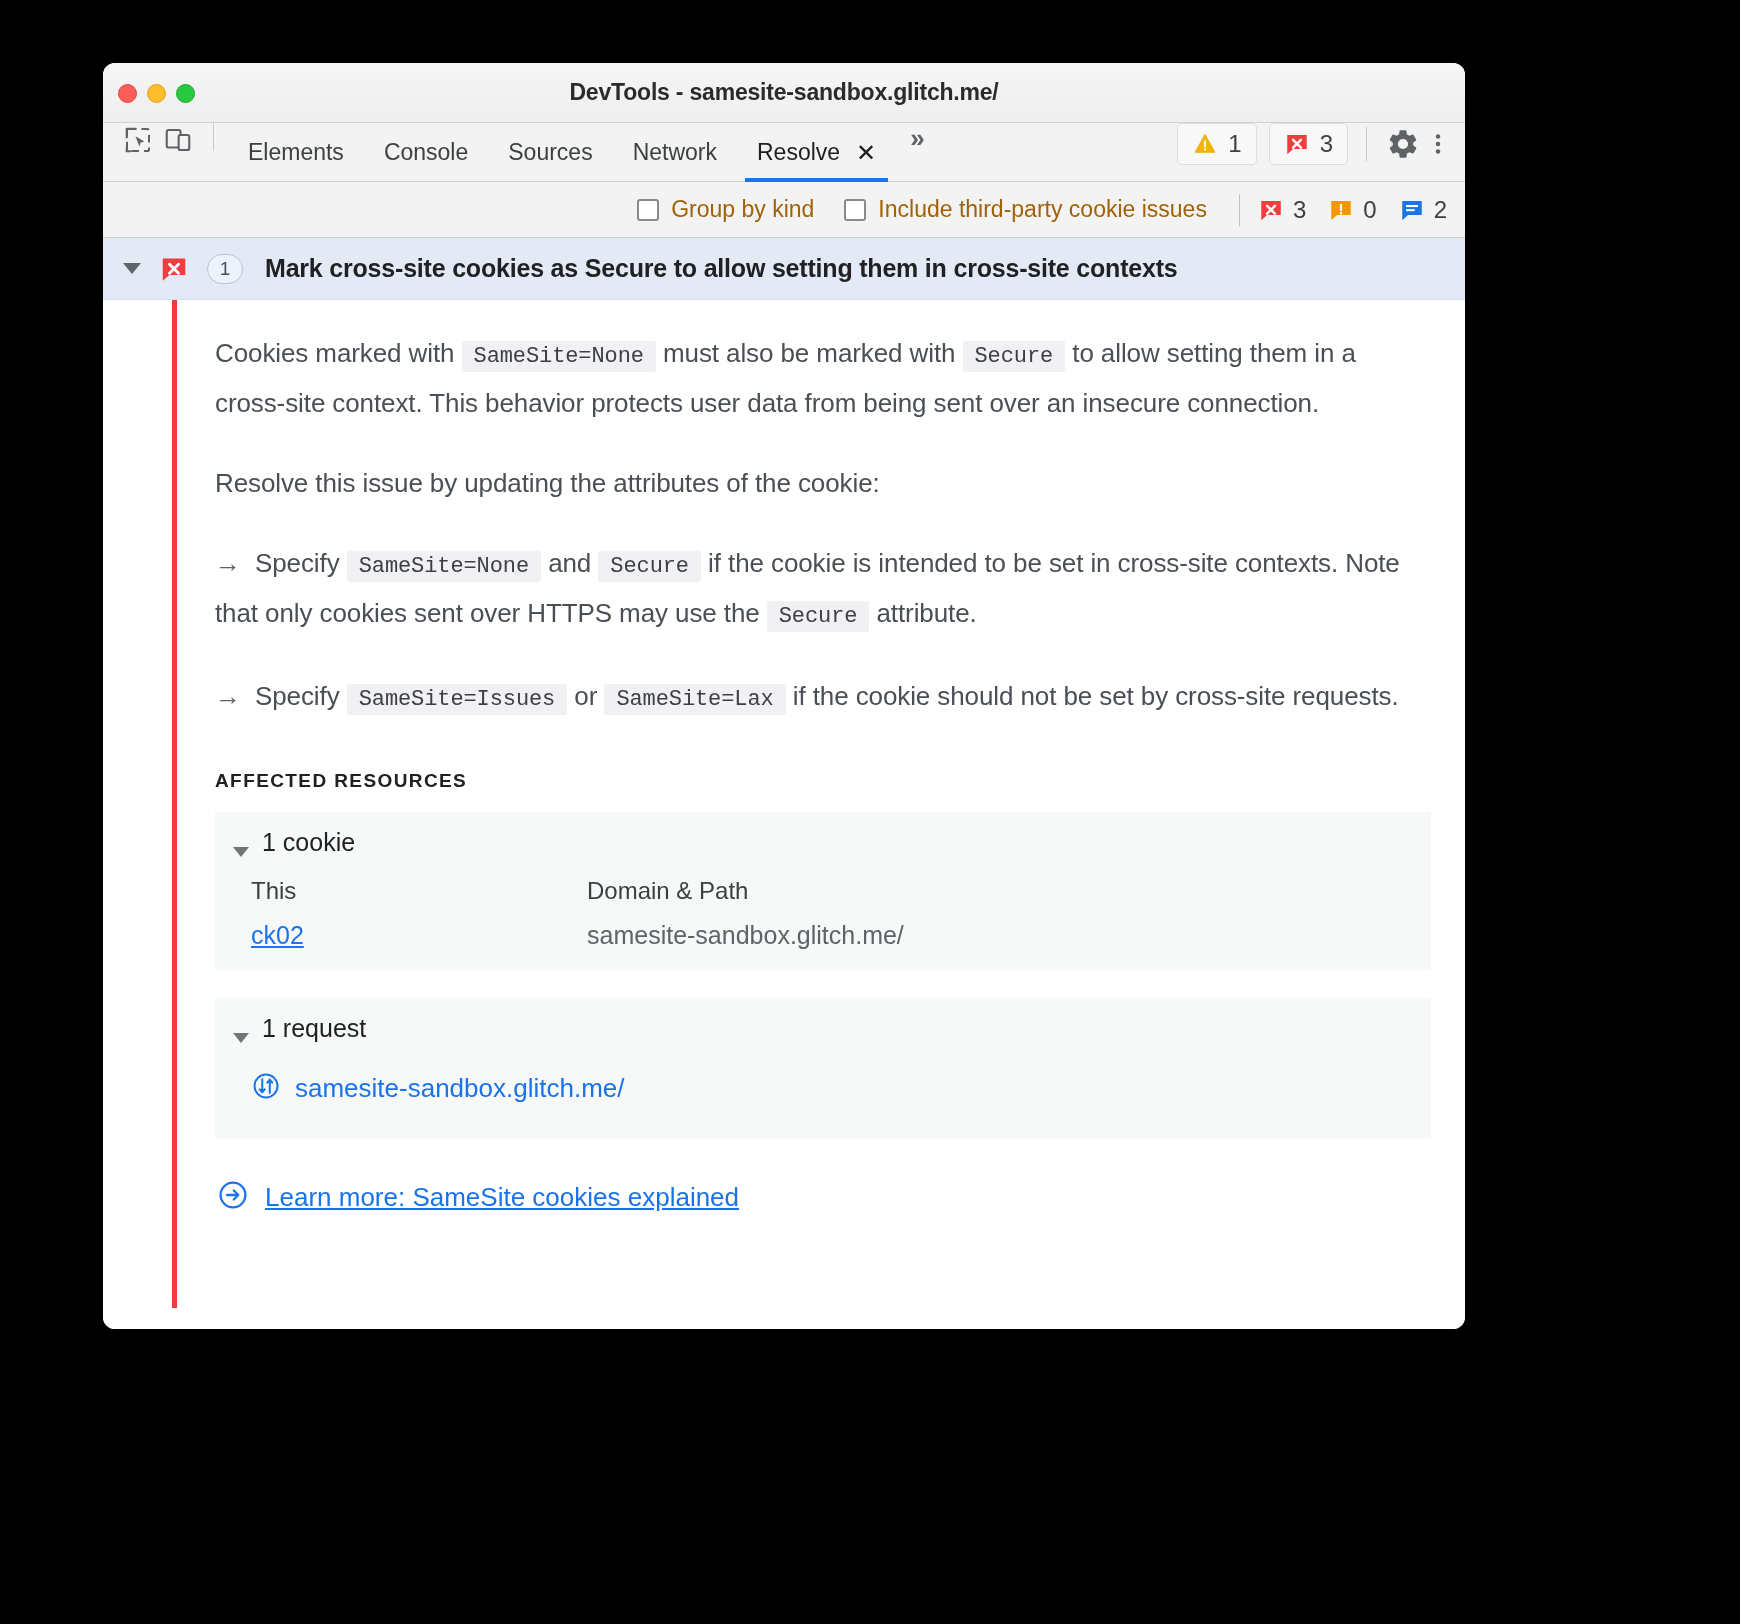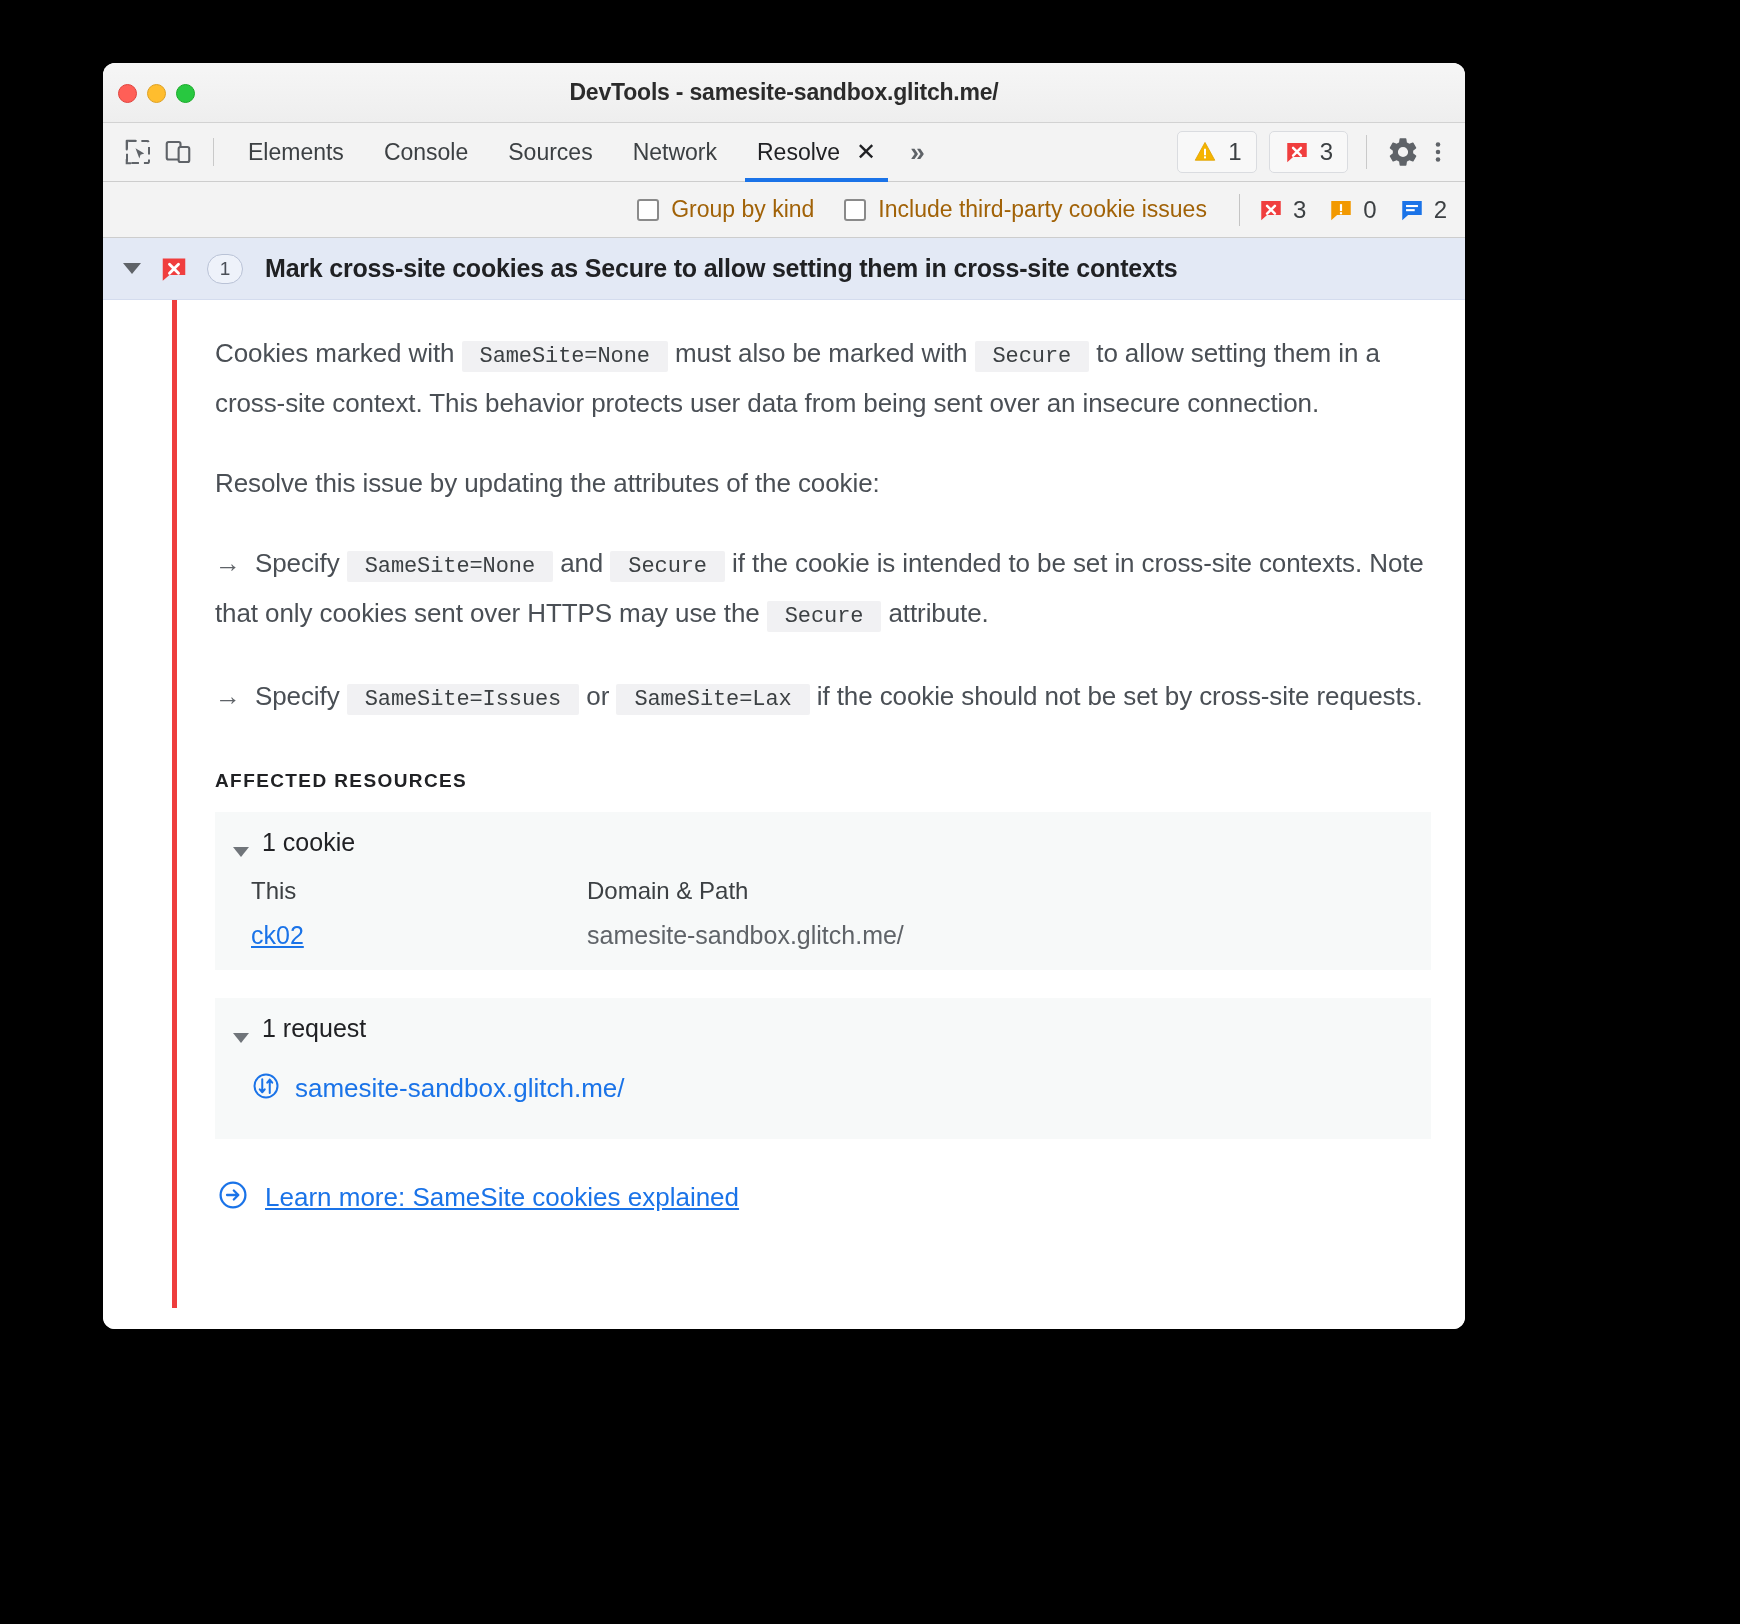--- a/index.html
+++ b/index.html
@@ -41,21 +41,21 @@
     font-size: 23px; font-weight: bold; color: #2b2b2b;
     letter-spacing: -0.2px;
   }
 
   
   .toolbar {
     position: relative;
     height: 59px;
     background: #f3f3f3;
     border-bottom: 1px solid #cdcdcd;
-    display: flex; align-items: center;
+    display: flex; align-items: flex-start;
     padding: 0 12px 0 18px;
   }
   .tb-icon {
     width: 34px; height: 34px;
     display: flex; align-items: center; justify-content: center;
     margin-right: 6px;
     border-radius: 4px;
   }
   .tb-sep {
     width: 1px; height: 28px; background: #c9c9c9; margin: 0 14px 0 12px;
@@ -164,21 +164,21 @@
   p.para {
     margin: 0 0 0 0;
     font-size: 26px; line-height: 47px; color: #4a4f55;
     letter-spacing: -0.1px;
   }
   .para + .para { margin-top: 33px; }
   code.mono {
     font-family: "Liberation Mono", "DejaVu Sans Mono", monospace;
     font-size: 22px;
     background: #f1f1f3;
-    padding: 3px 18px;
+    padding: 3px 12px;
     border-radius: 2px;
     color: #3c4043;
     white-space: nowrap;
   }
   .arrow-li { display: inline-block; width: 40px; color: #5f6368; }
 
   .aff-title {
     margin-top: 47px;
     font-size: 19px; font-weight: bold; color: #202124;
     letter-spacing: 1.4px;

